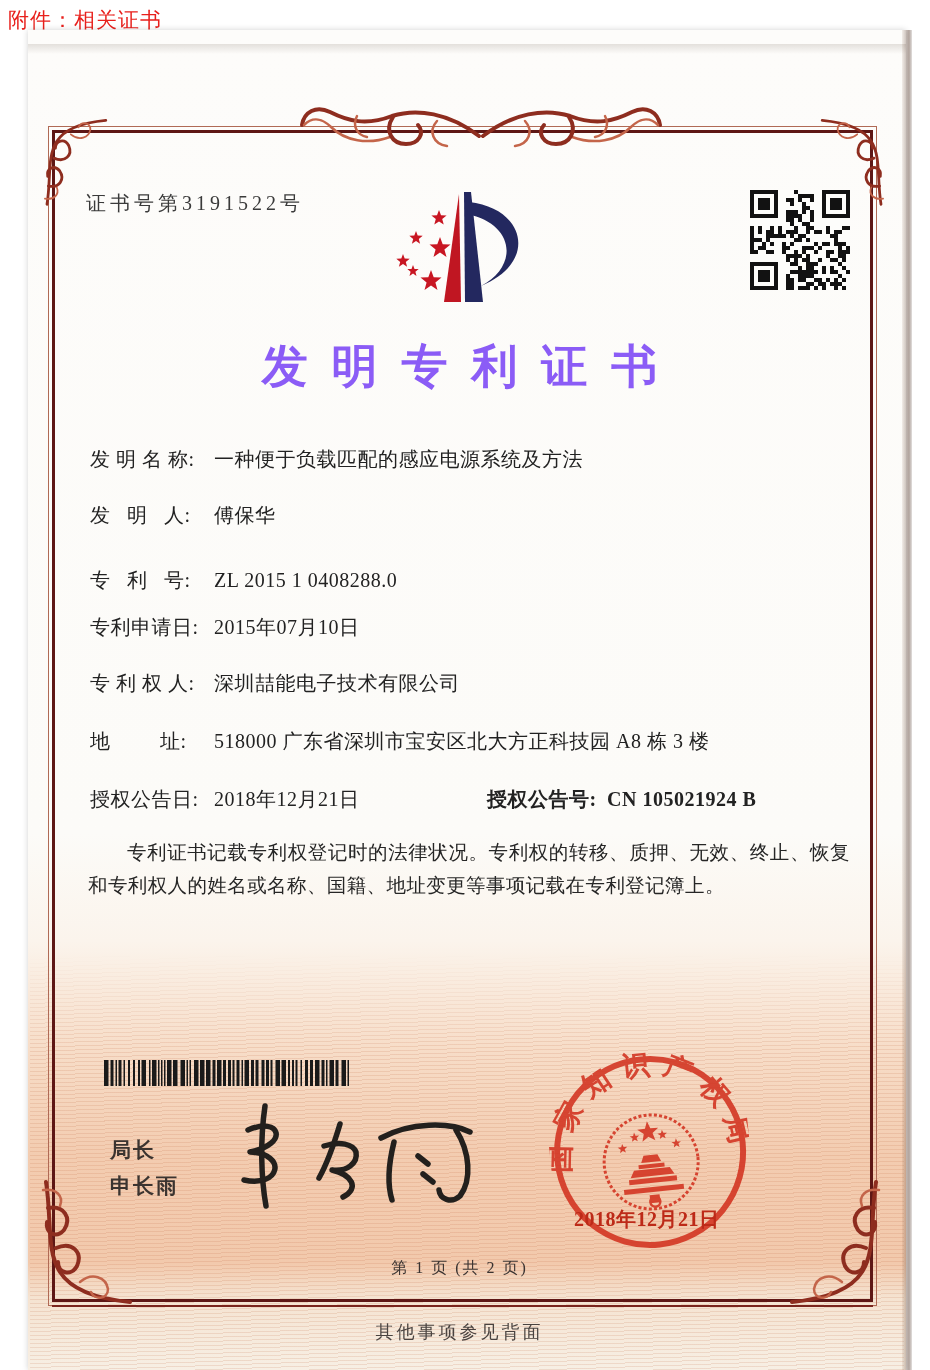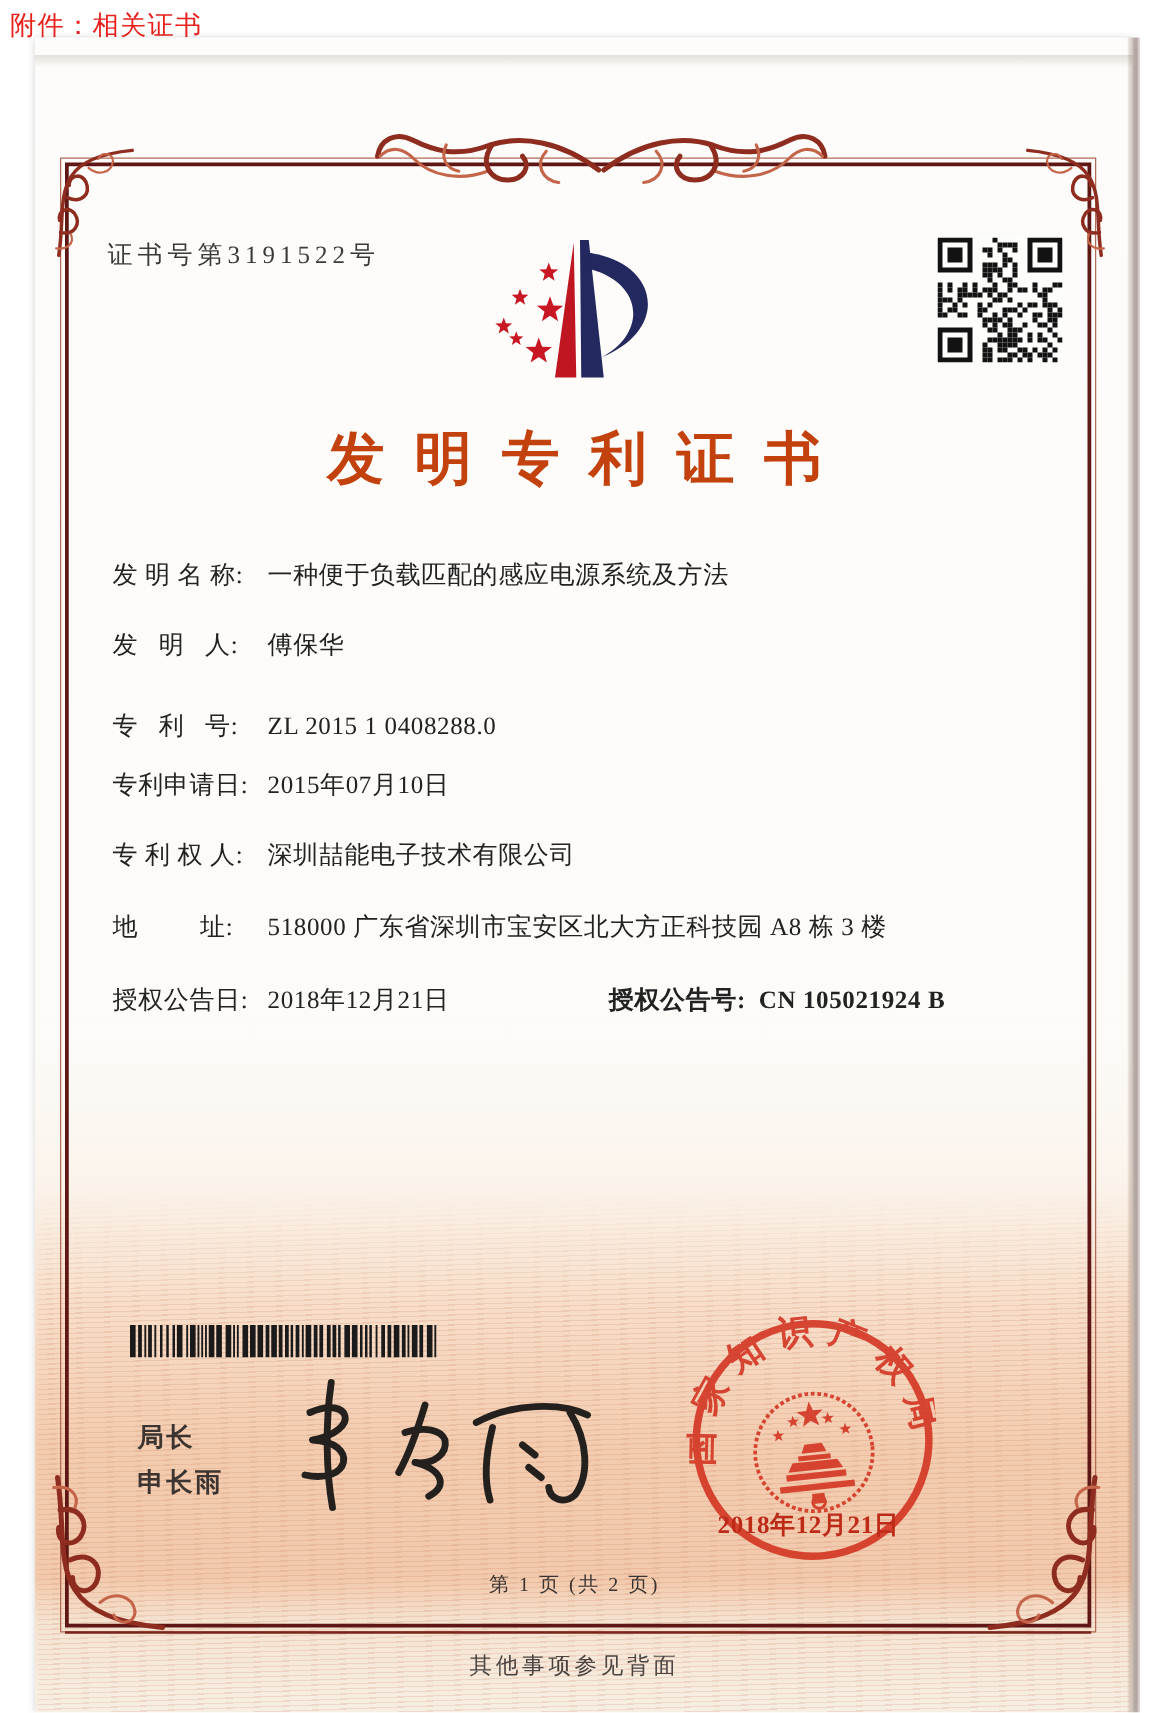--- a/index.html
+++ b/index.html
@@ -31,21 +31,21 @@
   .frame::before{content:"";position:absolute;inset:-7px;border:1px solid #b06a55;}
   .frame::after{content:"";position:absolute;left:-3px;right:-3px;bottom:-8px;height:2px;background:#7a241c;}
 
   .ornament{pointer-events:none;}
   .ornament path{stroke:#8e2d1f;fill:none;stroke-width:4;stroke-linecap:round;}
   .ornament .lt{stroke:#c4654a;stroke-width:2.5;}
 
   .certno{left:86px;top:190px;font-size:20px;letter-spacing:4px;color:#3a3a3a;}
 
   .title{left:52px;top:336px;width:815px;text-align:center;font-size:46px;font-weight:bold;
-         letter-spacing:.52em;text-indent:.52em;color:#c2410c;}
+         letter-spacing:.52em;text-indent:.52em;color:#8b5cf6;}
 
   .fields{left:90px;top:446px;width:770px;font-size:20px;color:#222;}
   .frow{position:absolute;left:0;white-space:nowrap;}
   .flabel{display:inline-block;min-width:124px;white-space:pre;letter-spacing:.5px;}
   .fvalue{letter-spacing:.5px;text-align:right;}
 
   .grant2{position:absolute;left:397px;top:0;white-space:nowrap;font-weight:bold;}
 
   .paras{left:88px;top:836px;width:762px;font-size:19.5px;line-height:33px;letter-spacing:.4px;color:#262626;}
   .paras p{margin:0;text-indent:2em;text-align:justify;}
@@ -319,20 +319,21 @@
   <div class="frow" style="top:168px"><span class="flabel">专利申请日:</span><span class="fvalue">2015年07月10日</span></div>
   <div class="frow" style="top:224px"><span class="flabel">专 利 权 人:</span><span class="fvalue">深圳喆能电子技术有限公司</span></div>
   <div class="frow" style="top:282px"><span class="flabel">地         址:</span><span class="fvalue">518000 广东省深圳市宝安区北大方正科技园 A8 栋 3 楼</span></div>
   <div class="frow" style="top:340px">
     <span class="flabel">授权公告日:</span><span class="fvalue">2018年12月21日</span>
     <span class="grant2"><span class="flabel" style="min-width:120px">授权公告号:</span><span class="fvalue">CN 105021924 B</span></span>
   </div>
 </div>
 
 <div class="abs paras">
+  <p>专利证书记载专利权登记时的法律状况。专利权的转移、质押、无效、终止、恢复和专利权人的姓名或名称、国籍、地址变更等事项记载在专利登记簿上。</p>
 </div>
 
 <svg class="abs z5" style="left:102px;top:1060px" width="250" height="26" viewBox="0 0 250 26">
   <g fill="#1a1a1a">
       <rect x="2.0" y="0" width="4.5" height="26"></rect>
       <rect x="8.5" y="0" width="3" height="26"></rect>
       <rect x="13.5" y="0" width="1.5" height="26"></rect>
       <rect x="16.5" y="0" width="3" height="26"></rect>
       <rect x="21.5" y="0" width="1.5" height="26"></rect>
       <rect x="26.0" y="0" width="2" height="26"></rect>

